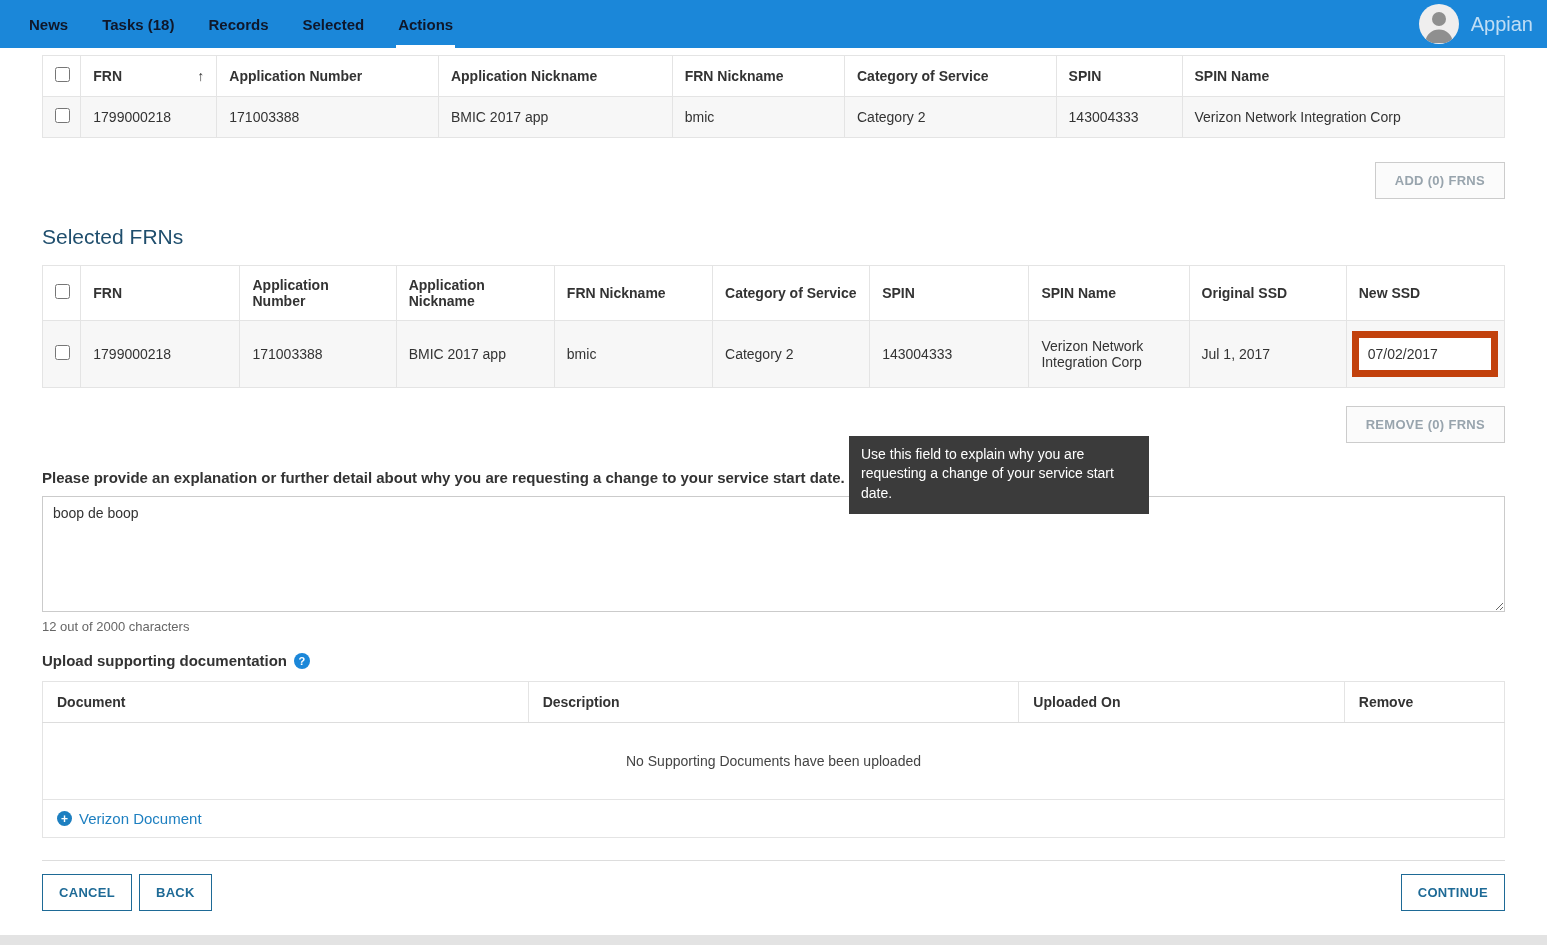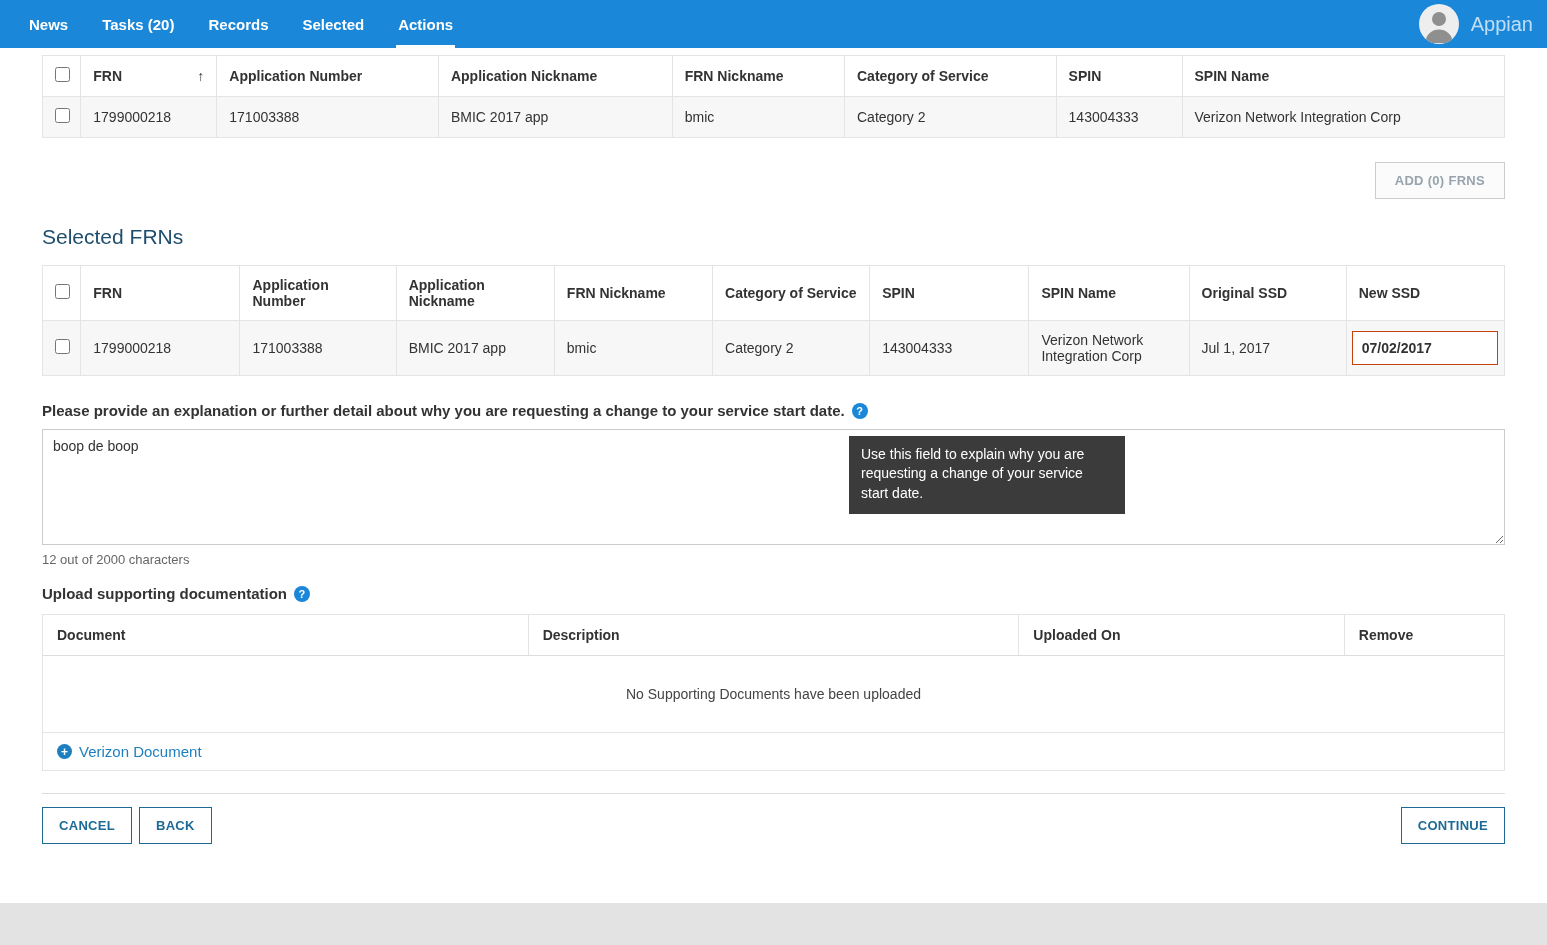--- a/index.html
+++ b/index.html
@@ -13,21 +13,21 @@
 
   
   .topnav {
     height: 48px;
     background: #1b87d9;
     display: flex;
     align-items: stretch;
     padding: 0 14px 0 12px;
   }
   .nav-item {
-    color: #ffffff;
+    color: #0f172a;
     font-size: 15px;
     font-weight: bold;
     padding: 0 17px;
     display: flex;
     align-items: center;
     position: relative;
     cursor: pointer;
     white-space: nowrap;
   }
   .nav-item.active::after {
@@ -83,27 +83,26 @@
   .cb {
     width: 15px; height: 15px;
     accent-color: #fff;
     cursor: pointer;
   }
   .cb-cell { text-align: center; padding: 11px 8px; }
   .sort-icon { float: right; color: #333; font-weight: bold; cursor: pointer; }
 
   .ssd-input {
     width: 146px;
-    border: 1px solid #c2410c;
+    border: 7px solid #c2410c;
     padding: 8px 9px;
     font-family: "Liberation Sans", sans-serif;
     font-size: 14px;
     color: #333;
     background: #fff;
-    font-weight: bold;
   }
 
   .row-right { display: flex; justify-content: flex-end; margin: 24px 0; }
 
   .ghost-btn {
     background: #fbfbfb;
     border: 1px solid #cccccc;
     color: #98a4ad;
     font-family: "Liberation Sans", sans-serif;
     font-weight: bold;
@@ -140,21 +139,21 @@
     align-items: center;
     justify-content: center;
     cursor: pointer;
     flex: 0 0 auto;
   }
 
   .tooltip {
     position: absolute;
     left: 849px;
     top: 388px;
-    width: 276px;
+    width: 300px;
     background: #3b3b3b;
     color: #fff;
     font-size: 14px;
     line-height: 1.38;
     padding: 9px 12px 11px 12px;
     z-index: 10;
   }
 
   .explain-textarea {
     width: 100%;
@@ -232,21 +231,21 @@
   }
   .push-right { margin-left: auto; }
 </style>
 </head>
 <body>
 
 <div class="page">
 
   <header class="topnav">
     <div class="nav-item">News</div>
-    <div class="nav-item">Tasks (20)</div>
+    <div class="nav-item">Tasks (18)</div>
     <div class="nav-item">Records</div>
     <div class="nav-item">Selected</div>
     <div class="nav-item active">Actions</div>
     <div class="nav-spacer"></div>
     <div class="avatar">
       <svg viewBox="0 0 40 40" width="40" height="40">
         <circle cx="20" cy="15" r="7" fill="#8f8f8f"></circle>
         <path d="M6 39c1-9 7-13.5 14-13.5S33 30 34 39z" fill="#8f8f8f"></path>
       </svg>
     </div>
@@ -339,20 +338,23 @@
           <td>143004333</td>
           <td>Verizon Network Integration Corp</td>
           <td>Jul 1, 2017</td>
           <td style="padding:10px 5px;">
             <input type="text" class="ssd-input" value="07/02/2017" style="">
           </td>
         </tr>
       </tbody>
     </table>
 
+    <div class="row-right" style="margin:18px 0 10px 0;">
+      <button class="ghost-btn">REMOVE (0) FRNS</button>
+    </div>
 
     <div class="field-label">
       <span>Please provide an explanation or further detail about why you are requesting a change to your service start date.</span>
       <span class="help-icon">?</span>
     </div>
 
     <div class="tooltip">Use this field to explain why you are requesting a change of your service start date.</div>
 
     <textarea class="explain-textarea" style="">boop de boop</textarea>
     <div class="char-counter">12 out of 2000 characters</div>

